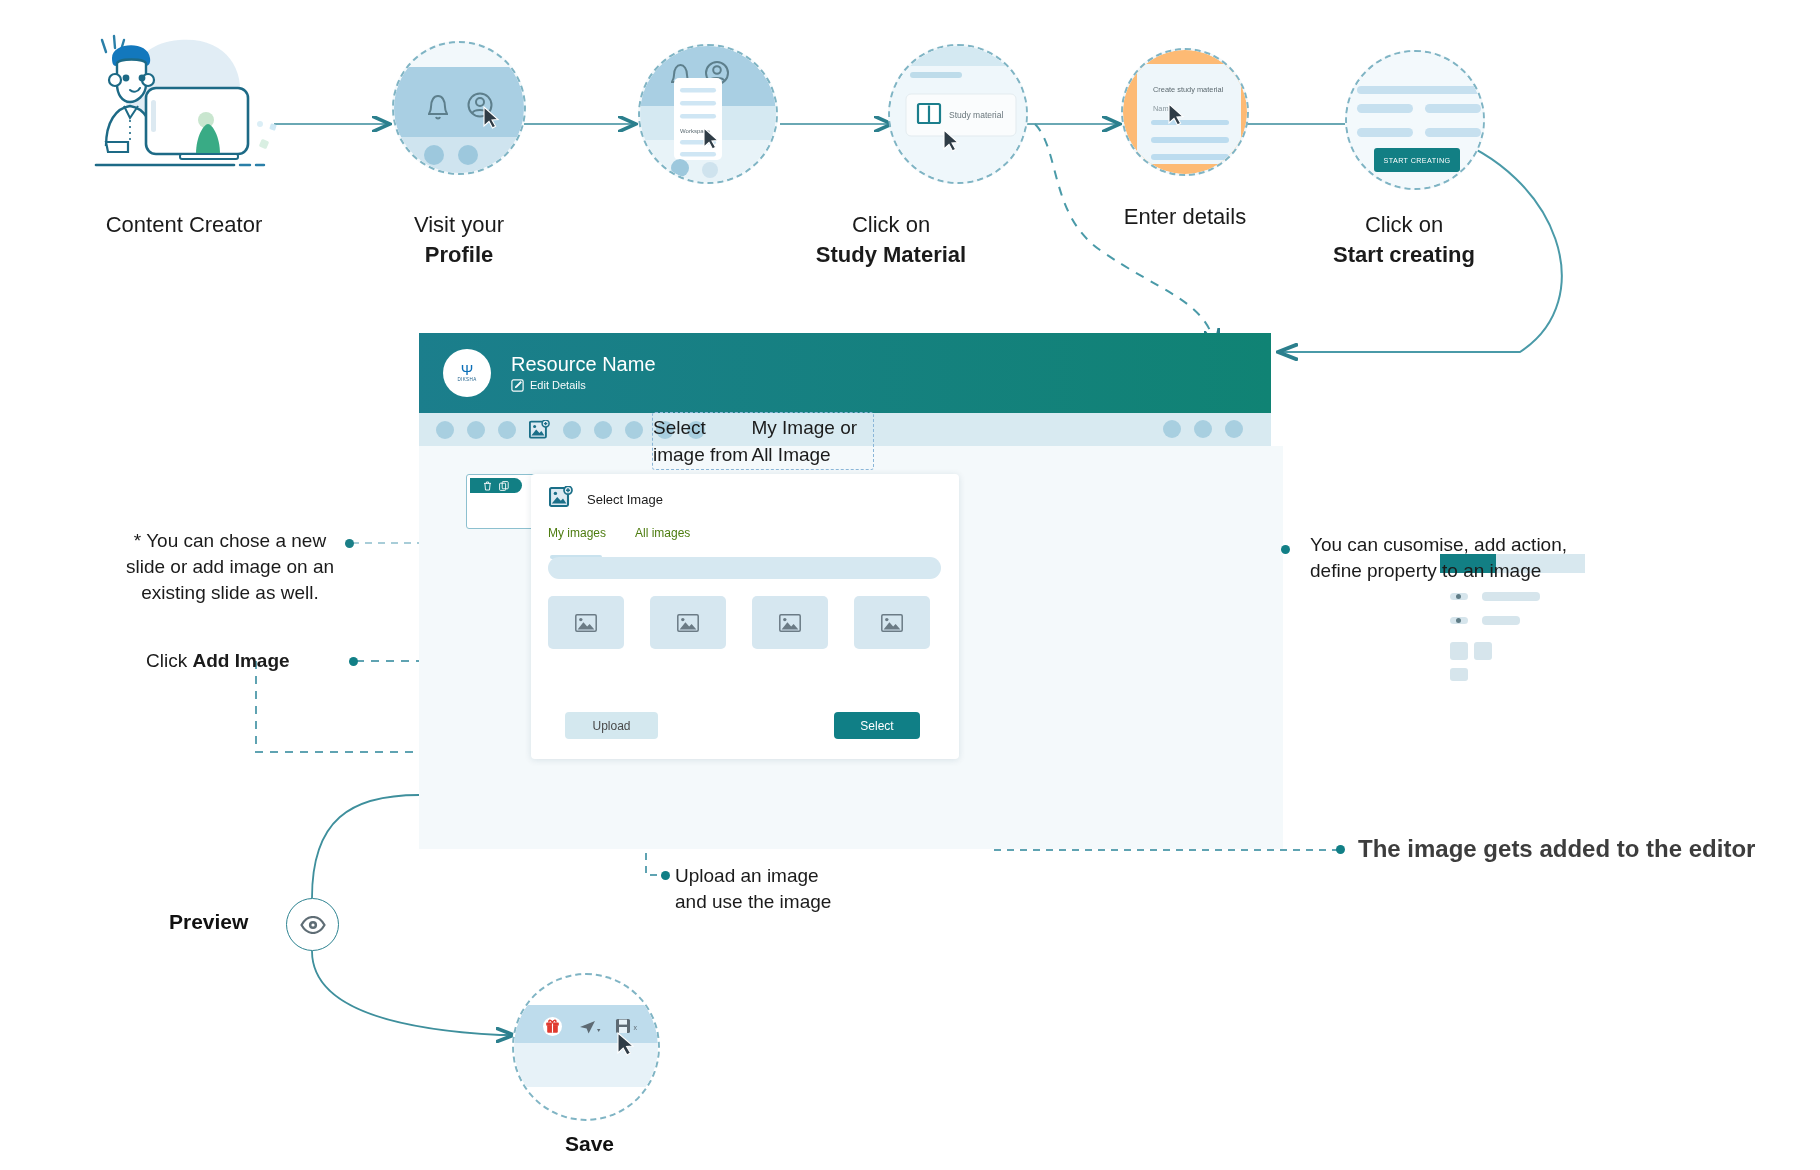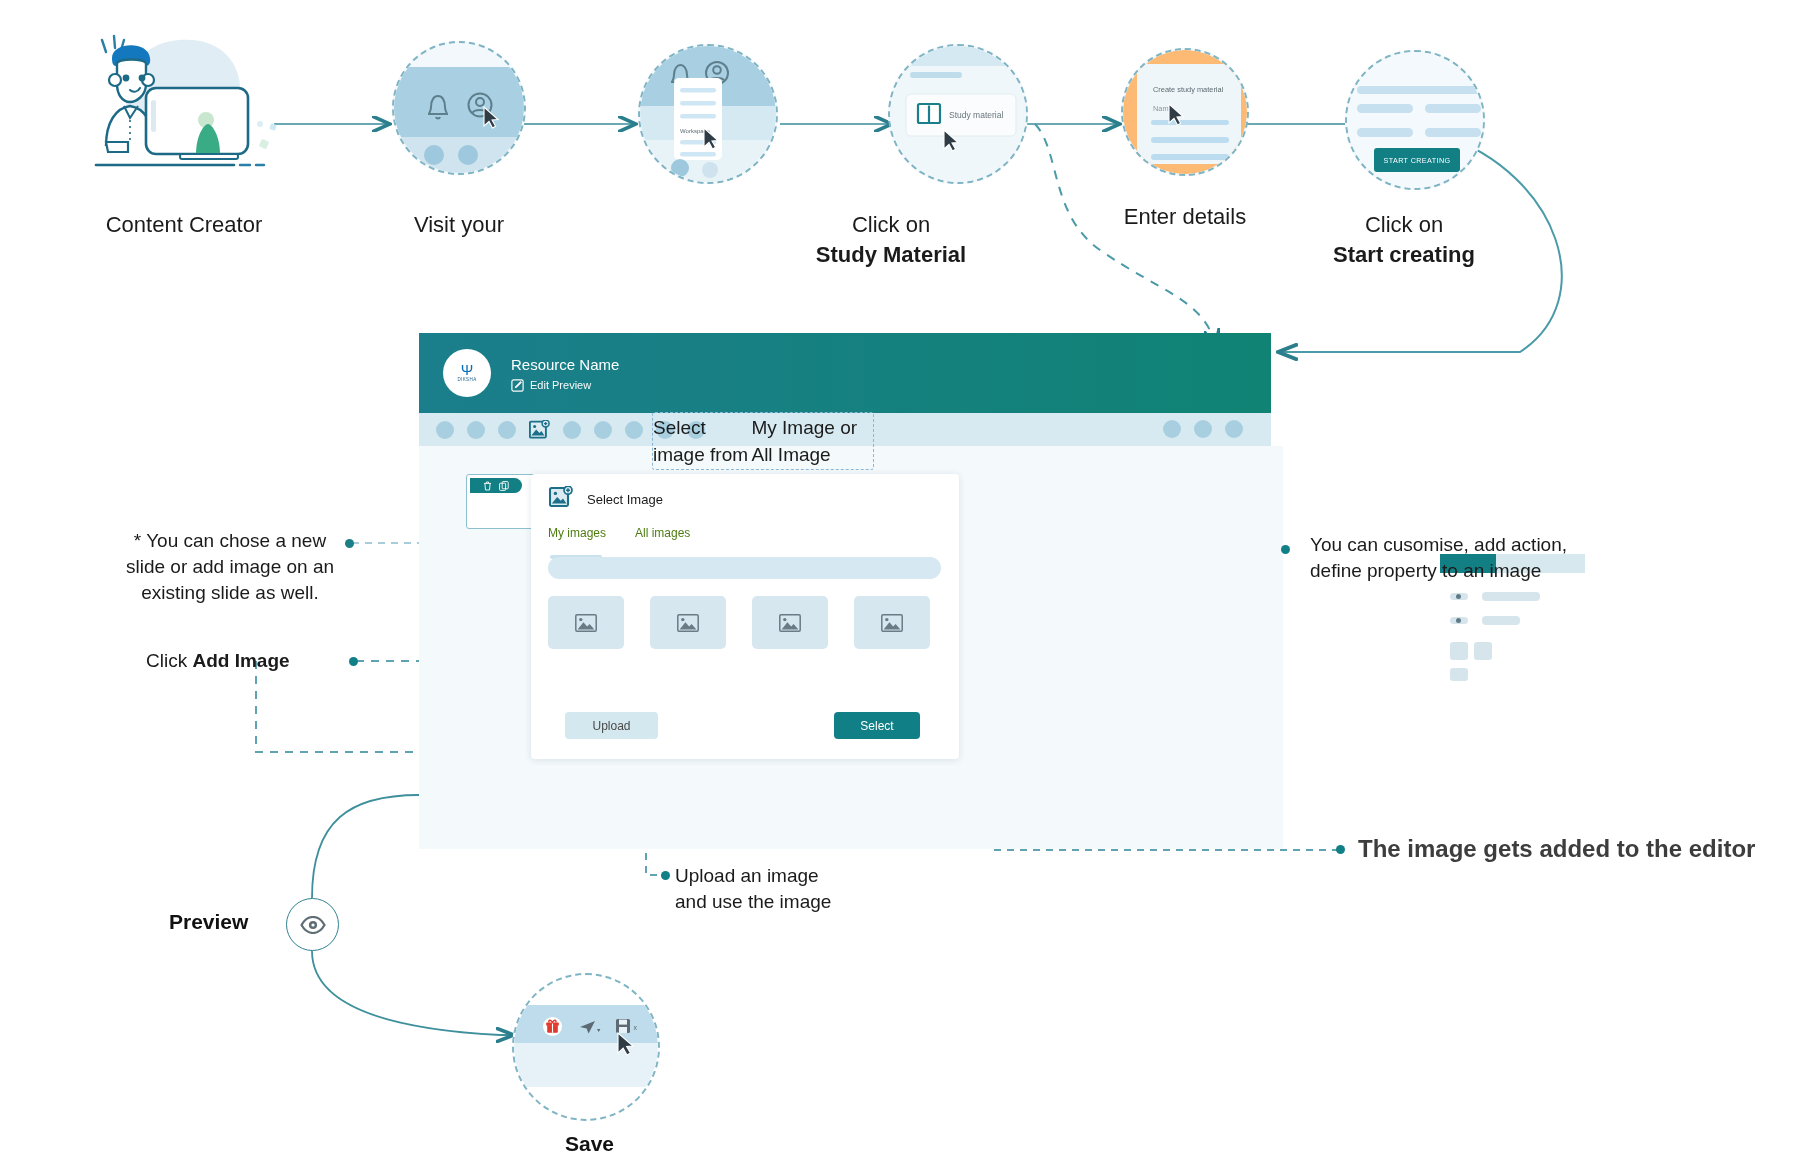--- a/index.html
+++ b/index.html
@@ -50,21 +50,21 @@
     display:flex; align-items:center; padding-left:24px;
   }
   .logo-circle {
     width:48px;height:48px;border-radius:50%;background:#fff;
     display:flex;flex-direction:column;align-items:center;justify-content:center;
     flex:0 0 auto;
   }
   .logo-mark { font-size:15px; color:#0b6fb8; line-height:12px; }
   .logo-text { font-size:4.5px; color:#1b5e8a; letter-spacing:.4px; margin-top:1px;}
   .header-text { margin-left:20px; color:#fff; }
-  .res-name { font-size:15px; line-height:19px; }
+  .res-name { font-size:20px; line-height:19px; }
   .edit-details { font-size:11px; display:flex; align-items:center; gap:6px; margin-top:5px; opacity:.97;}
   .edit-icon { width:13px; height:13px; display:inline-block; }
 
   .toolbar {
     position:absolute; left:0; top:80px; width:852px; height:33px;
     background:#d8eaf1;
     display:flex; align-items:center; gap:13px; padding-left:17px;
   }
   .tdot { width:18px;height:18px;border-radius:50%;background:#a8cfe0; flex:0 0 auto;}
   .tool-img-btn { width:21px;height:20px;flex:0 0 auto; }
@@ -252,20 +252,21 @@
         <g transform="translate(90,64)">
           <path d="M0,0 L0,19 L5,14.5 L8.5,21 L11.6,19.2 L8,13 L14,12.6 Z" fill="#2f3c46" stroke="#fff" stroke-width="1.1"></path>
         </g>
         <circle cx="40" cy="112" r="10" fill="#9dc8dd"></circle>
         <circle cx="74" cy="112" r="10" fill="#9dc8dd"></circle>
       </svg>
     </div>
   </div>
   <div class="step-label" style="left:299px; top:210px;">
     <span>Visit your</span>
+    <b>Profile</b>
   </div>
 
   <div class="bubble" style="left:638px; top:44px; width:140px; height:140px; border:2px dashed #7fb4c4;">
     <div class="bubble-inner">
       <svg width="140" height="140" viewBox="0 0 140 140">
         <rect x="0" y="0" width="140" height="60" fill="#a9cfe3"></rect>
         <rect x="0" y="60" width="140" height="34" fill="#d5e9f2"></rect>
         <rect x="0" y="94" width="140" height="46" fill="#e8f3f8"></rect>
 
         <g transform="translate(30,18)" stroke="#5d7f8c" stroke-width="2" fill="none">
@@ -367,21 +368,21 @@
       </div>
       <div class="header-text">
         <div class="res-name">Resource Name</div>
         <div class="edit-details">
           <span class="edit-icon">
             <svg width="13" height="13" viewBox="0 0 13 13">
               <rect x="0.9" y="0.9" width="11.2" height="11.2" rx="1.6" fill="none" stroke="#fff" stroke-width="1.2"></rect>
               <path d="M9.6,2.1 L10.9,3.4 L5.6,8.7 L3.8,9.2 L4.3,7.4 Z" fill="#fff"></path>
             </svg>
           </span>
-          <span>Edit Preview</span>
+          <span>Edit Details</span>
         </div>
       </div>
     </div>
 
     <div class="toolbar">
       <span class="tdot"></span>
       <span class="tdot"></span>
       <span class="tdot"></span>
       <span class="tool-img-btn">
         <svg width="21" height="20" viewBox="0 0 21 20">

